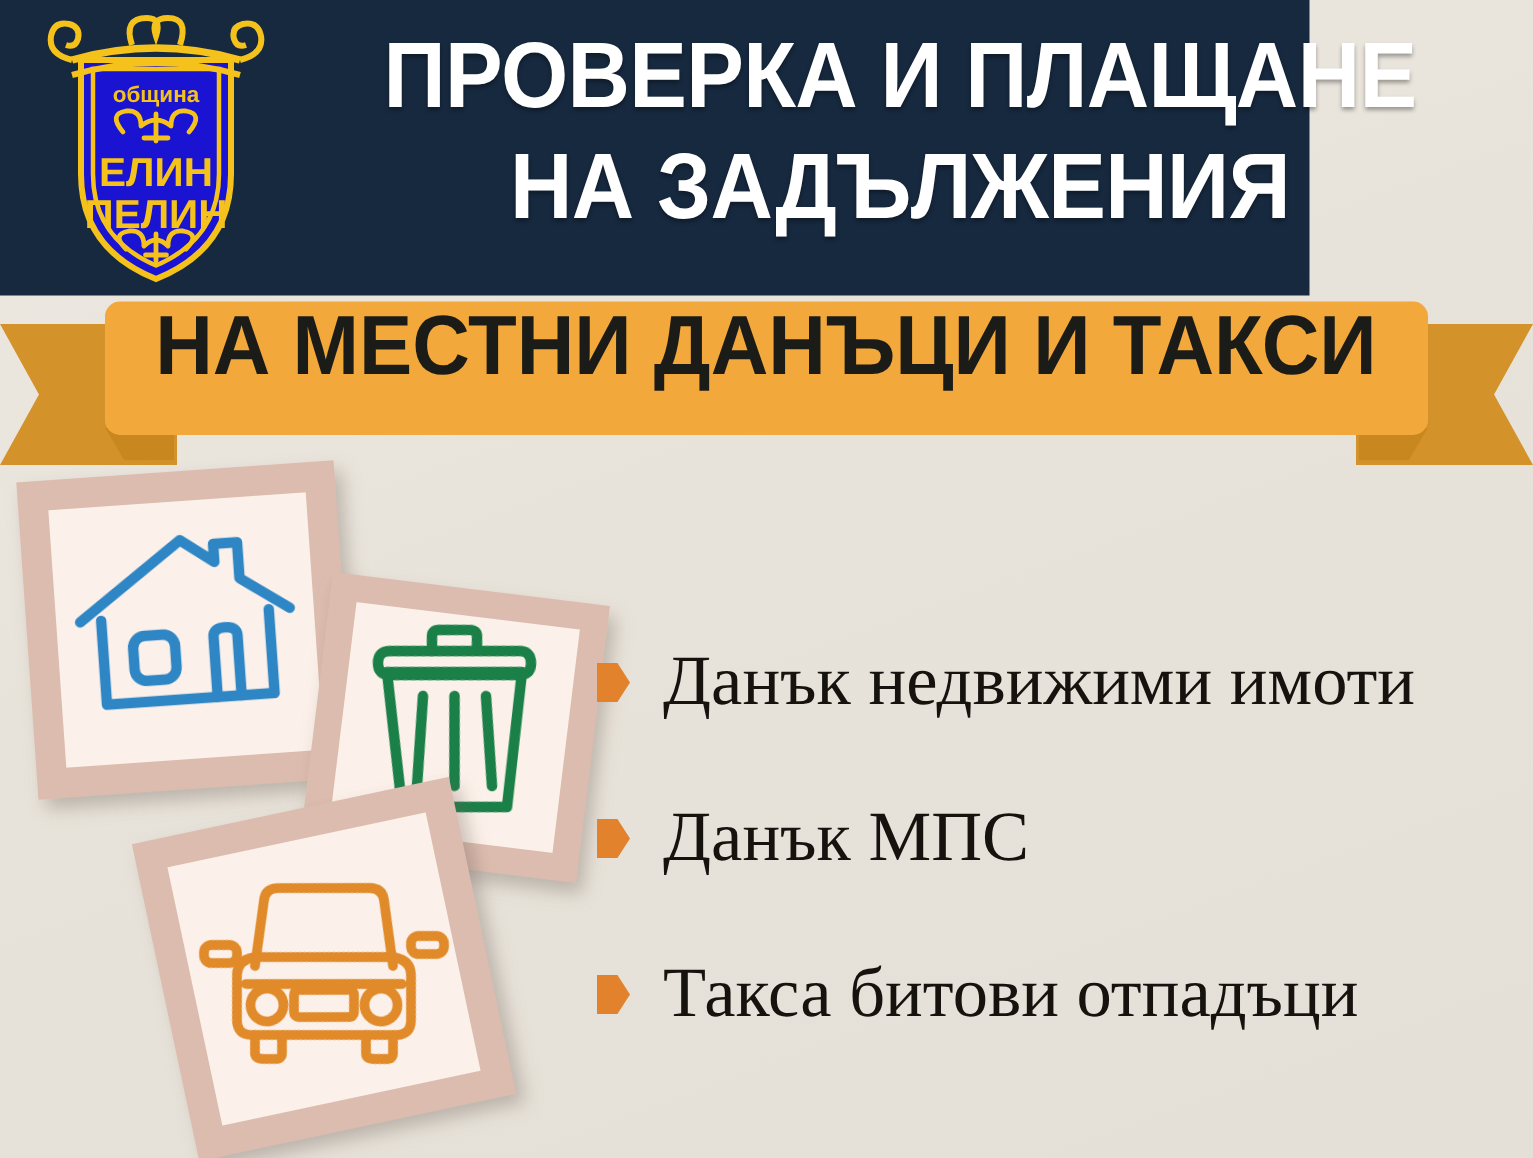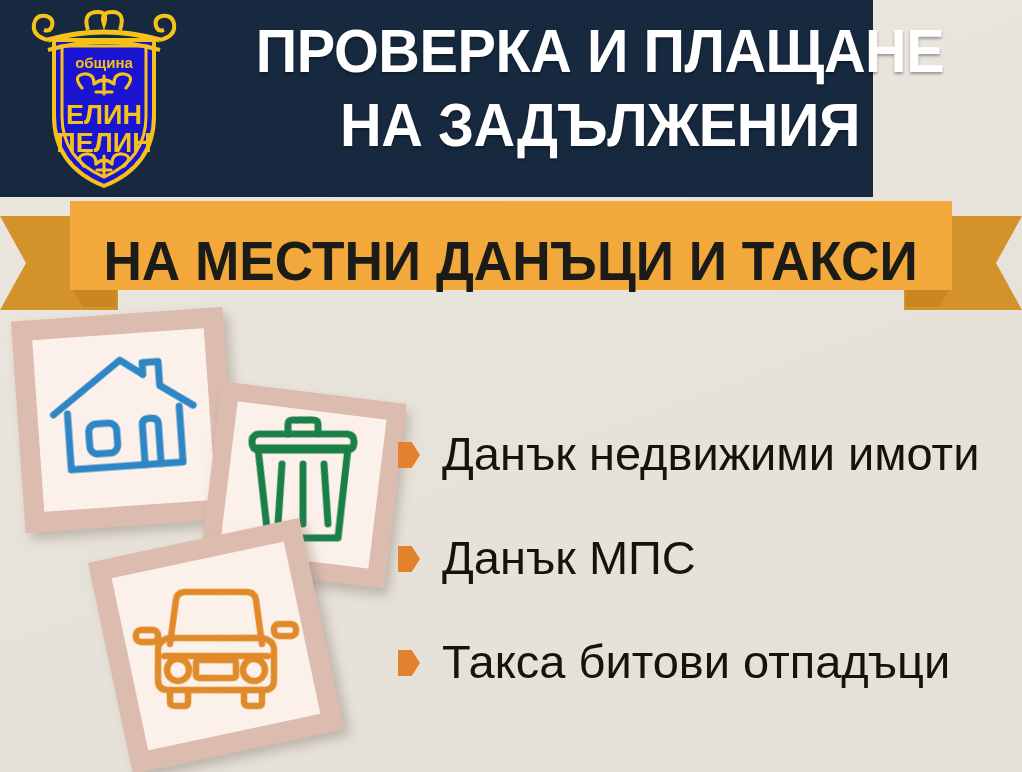--- a/index.html
+++ b/index.html
@@ -57,21 +57,21 @@
   }
   .ribbon-fold {
     position:absolute; top:88px; height:22px; width:46px;
     background:#c9871f;
   }
   .ribbon-fold.left  { left:70px;  clip-path:polygon(0% 0%, 100% 0%, 100% 100%, 28% 100%); }
   .ribbon-fold.right { right:70px; clip-path:polygon(0% 0%, 100% 0%, 72% 100%, 0% 100%); }
   .ribbon-main {
     position:absolute; left:70px; top:4px; width:882px; height:89px;
     background:#f2a83a;
-    display:flex; align-items:flex-end; justify-content:center;
+    display:flex; align-items:flex-start; justify-content:center;border-radius:10px;
   }
   .ribbon-text {
     color:#1b1b18;
     font-family:"Liberation Sans", sans-serif;
     font-weight:bold;
     font-size:56px;
     line-height:58px;
     letter-spacing:0px;
     transform:scaleX(0.95);
     white-space:nowrap;
@@ -92,21 +92,21 @@
     margin-bottom:44px;
   }
   .bullet {
     width:22px; height:26px; flex:0 0 22px;
     background:#e2822d;
     clip-path:polygon(0% 0%, 62% 0%, 100% 50%, 62% 100%, 0% 100%);
     margin-right:22px;
     margin-top:2px;
   }
   .list-label {
-    font-family:Liberation Sans, sans-serif;
+    font-family:Liberation Serif, serif;
     font-size:47px;
     line-height:52px;
     color:#16130f;
     white-space:nowrap;
   }
 </style>
 </head>
 <body>
 
 <div id="page">

